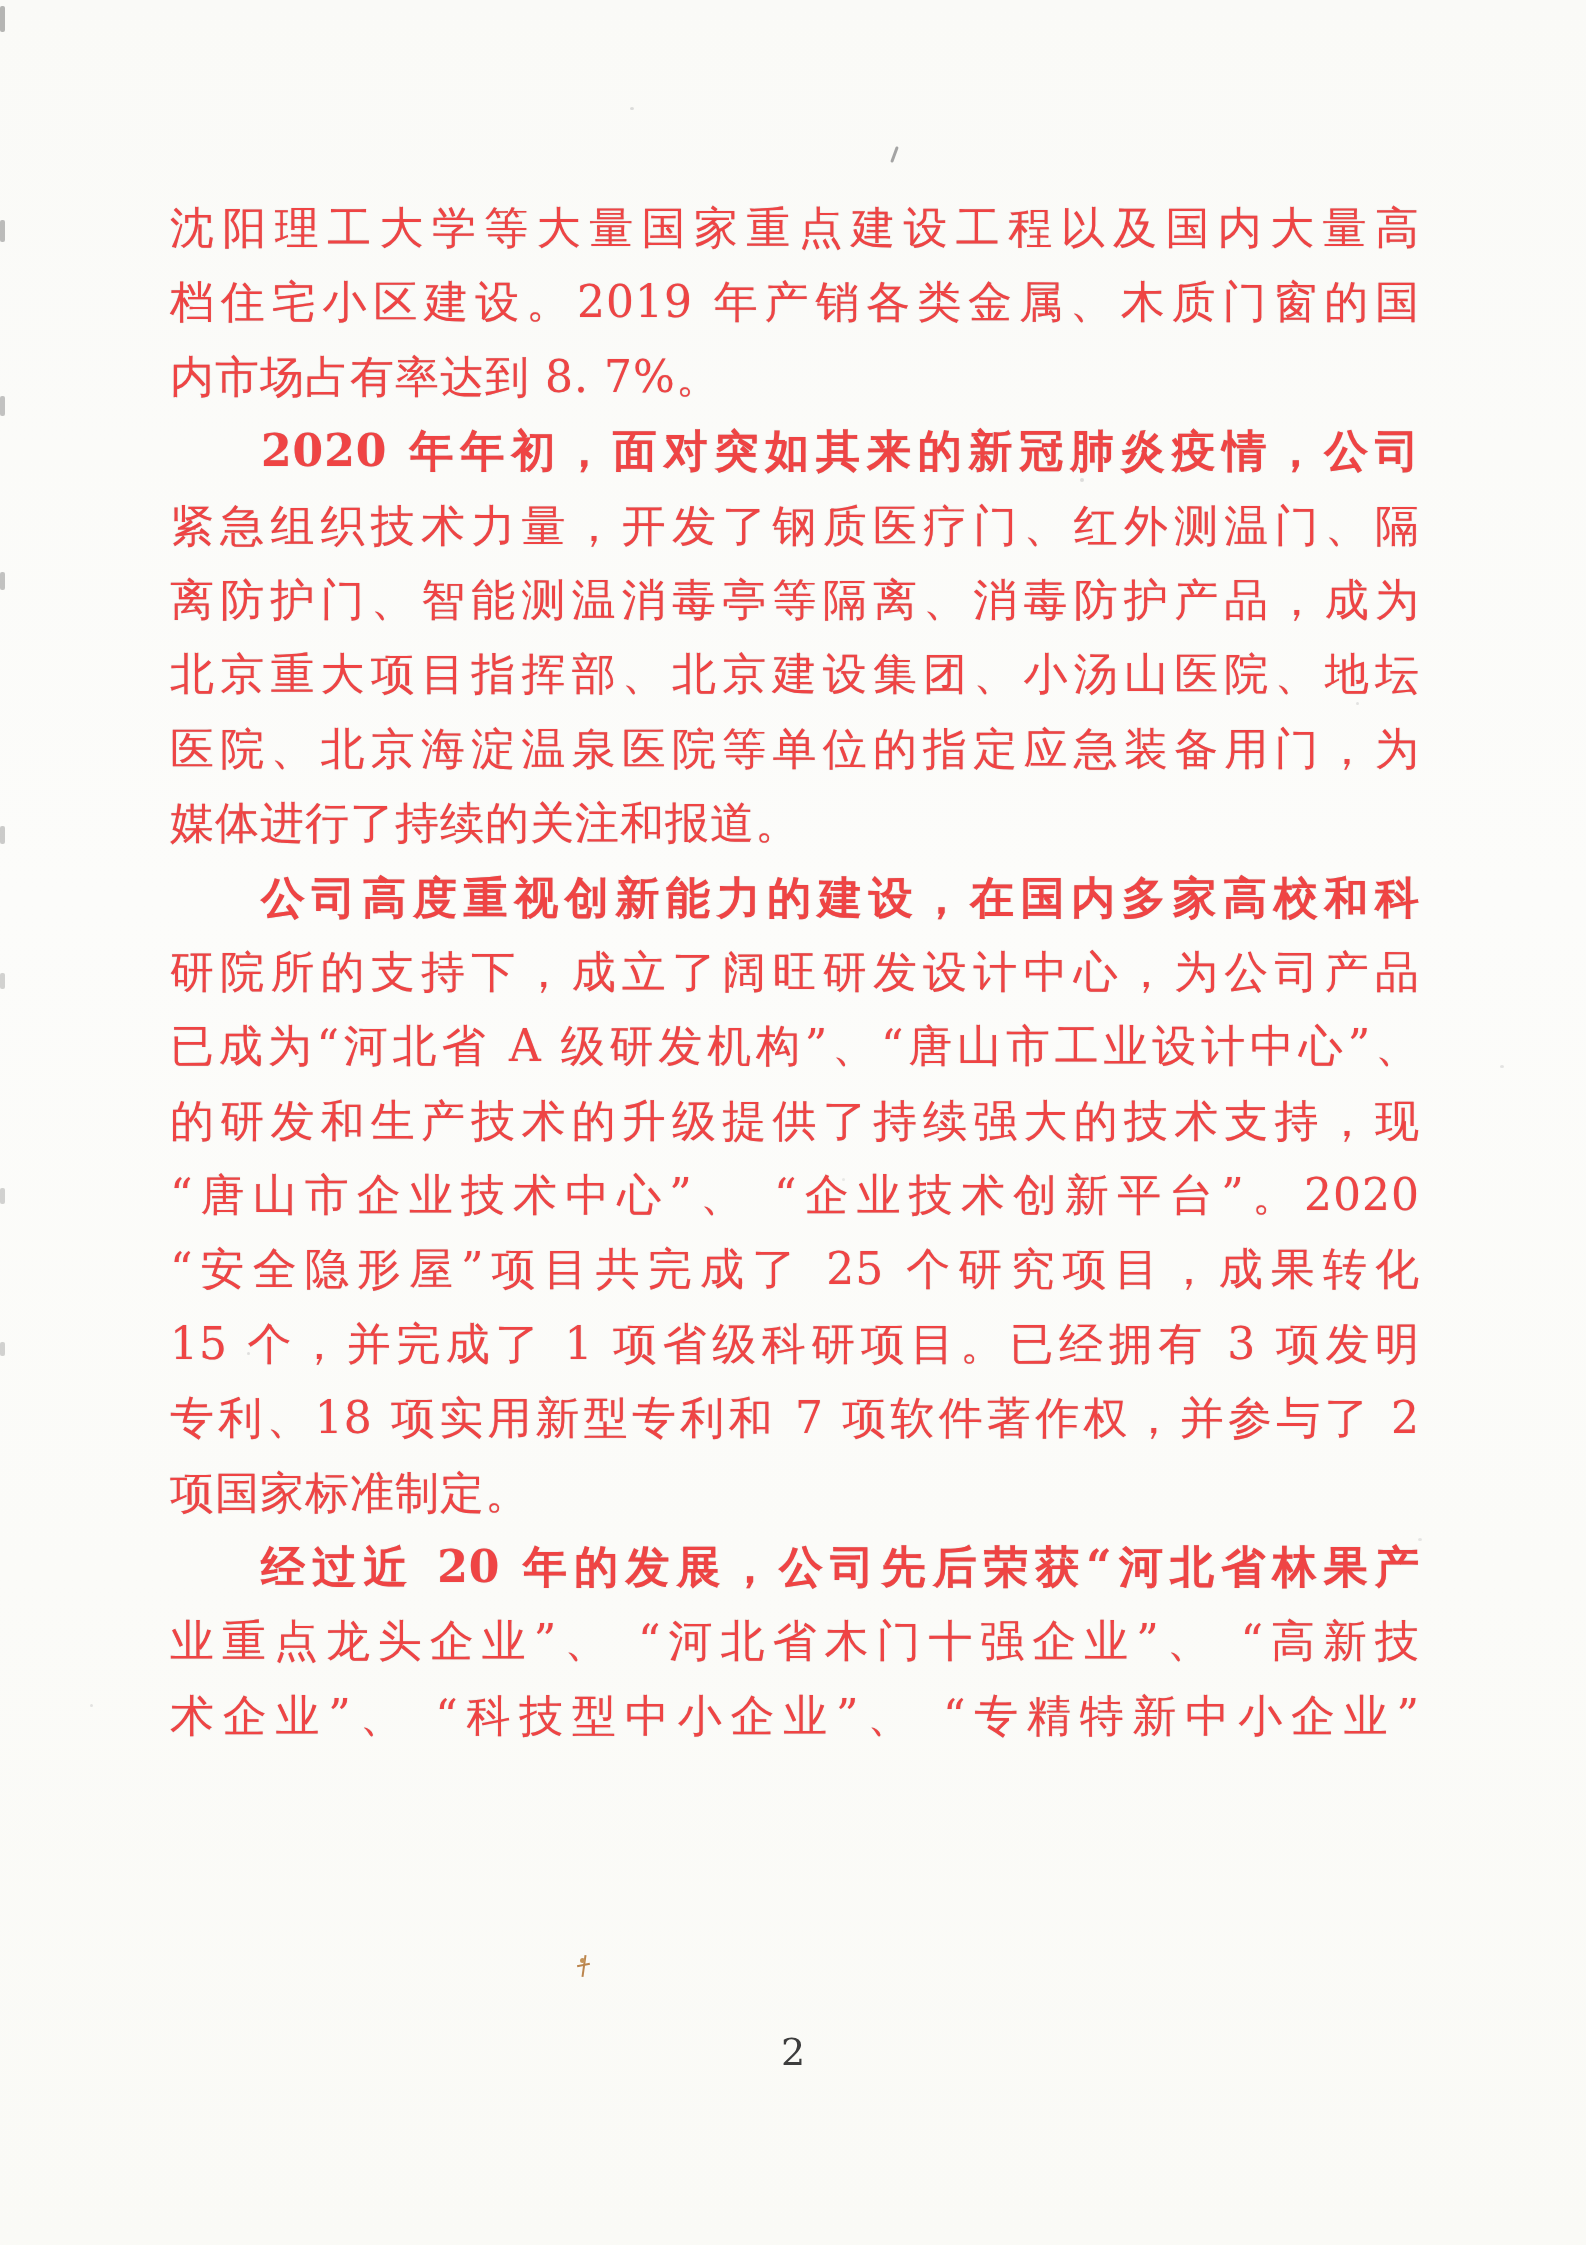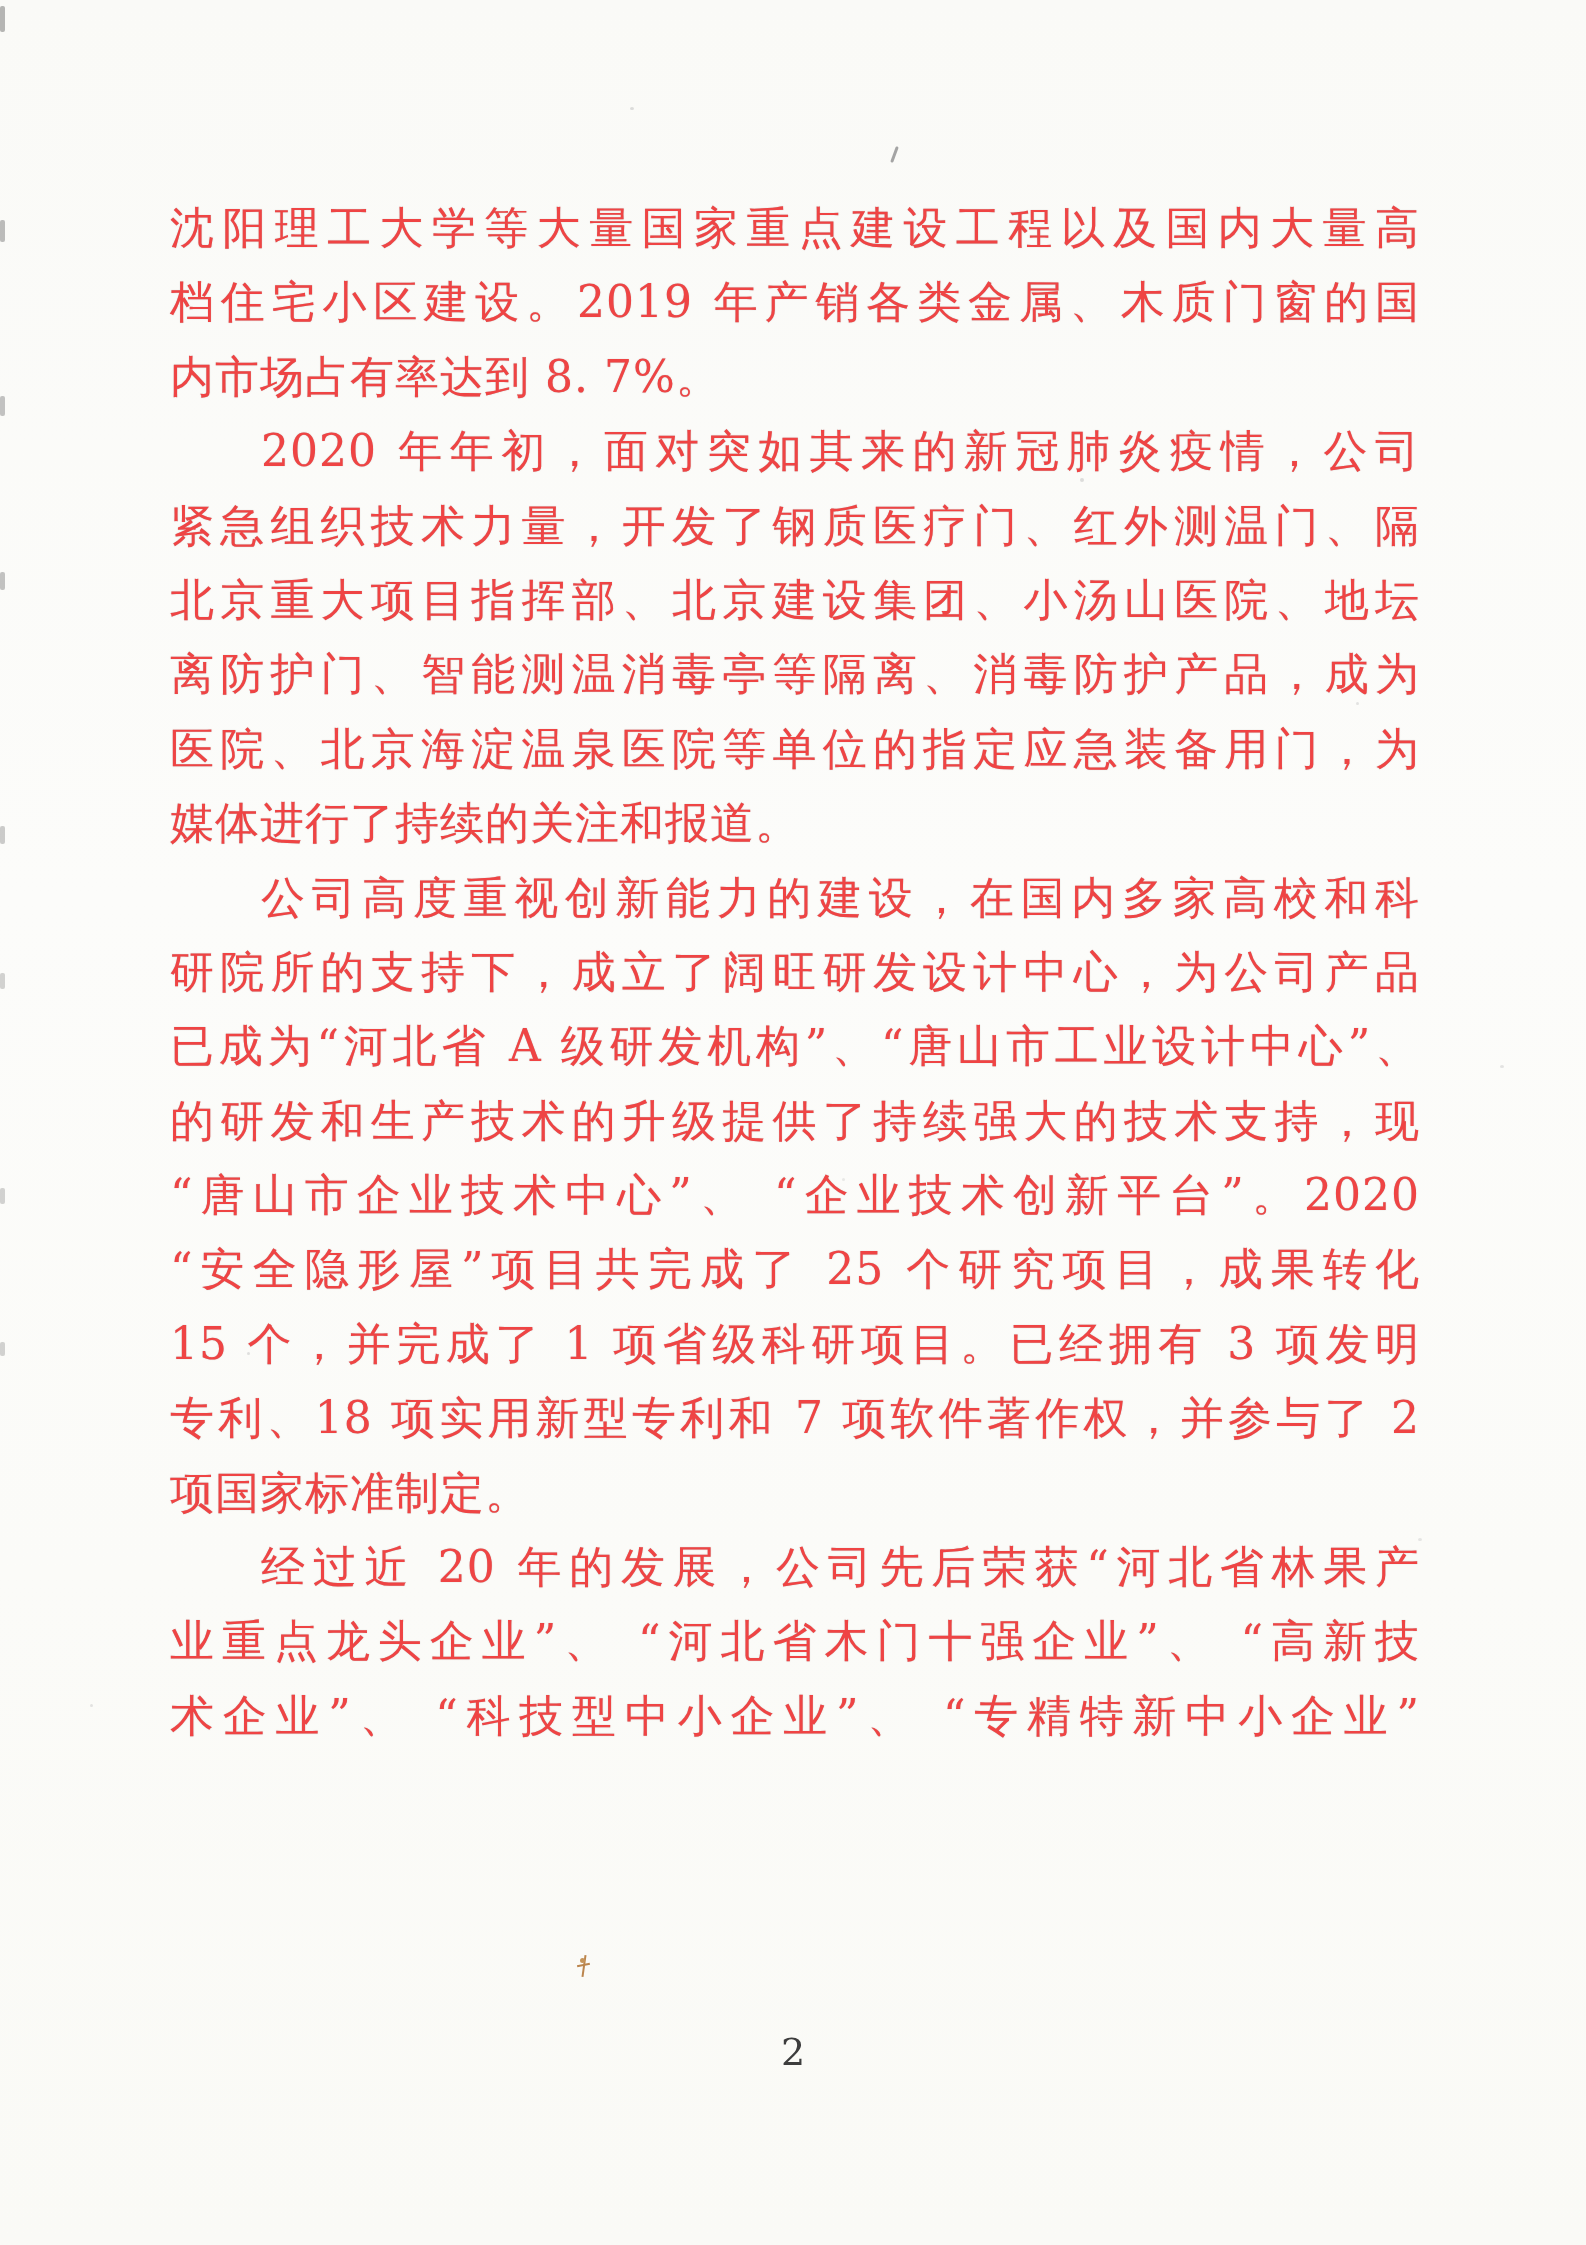--- a/index.html
+++ b/index.html
@@ -16,21 +16,21 @@
   }
   .line{
     height:74.4px;line-height:74.4px;font-size:44px;
     color:#ef4444;
     letter-spacing:1px;
     text-shadow:0 0 1px rgba(130,130,130,.55);
     text-align:justify;text-align-last:justify;
     white-space:nowrap;overflow:visible;
   }
   .line.nj{text-align:right;text-align-last:left;}
-  .line.ind{padding-left:91px;}
+  .line.ind{padding-left:91px;font-weight:bold;}
   .pagenum{
     position:absolute;left:0;top:2030px;width:100%;
     text-align:center;font-size:38px;color:#3d3d3d;
     font-family:"DejaVu Serif","Liberation Serif",serif;
   }
   
   .edge-mark{position:absolute;left:0;width:5px;border-radius:2px;background:#6f6f6f;}
   .em1{top:6px;height:26px;opacity:.5;}
   .em2{top:220px;height:22px;opacity:.45;}
   .em3{top:396px;height:20px;opacity:.4;}
@@ -62,22 +62,22 @@
 
 <div class="page">
   <div class="paper-tint"></div>
 
   <div class="content">
     <div class="line">沈阳理工大学等大量国家重点建设工程以及国内大量高</div>
     <div class="line">档住宅小区建设。2019 年产销各类金属、木质门窗的国</div>
     <div class="line nj">内市场占有率达到 8. 7%。</div>
     <div class="line ind">2020 年年初，面对突如其来的新冠肺炎疫情，公司</div>
     <div class="line">紧急组织技术力量，开发了钢质医疗门、红外测温门、隔</div>
+    <div class="line">离防护门、智能测温消毒亭等隔离、消毒防护产品，成为</div>
     <div class="line">北京重大项目指挥部、北京建设集团、小汤山医院、地坛</div>
-    <div class="line">离防护门、智能测温消毒亭等隔离、消毒防护产品，成为</div>
     <div class="line">医院、北京海淀温泉医院等单位的指定应急装备用门，为</div>
     <div class="line nj">媒体进行了持续的关注和报道。</div>
     <div class="line ind">公司高度重视创新能力的建设，在国内多家高校和科</div>
     <div class="line">研院所的支持下，成立了阔旺研发设计中心，为公司产品</div>
     <div class="line">已成为“河北省 A 级研发机构”、“唐山市工业设计中心”、</div>
     <div class="line">的研发和生产技术的升级提供了持续强大的技术支持，现</div>
     <div class="line">“唐山市企业技术中心”、 “企业技术创新平台”。2020</div>
     <div class="line">“安全隐形屋”项目共完成了 25 个研究项目，成果转化</div>
     <div class="line">15 个，并完成了 1 项省级科研项目。已经拥有 3 项发明</div>
     <div class="line">专利、18 项实用新型专利和 7 项软件著作权，并参与了 2</div>

